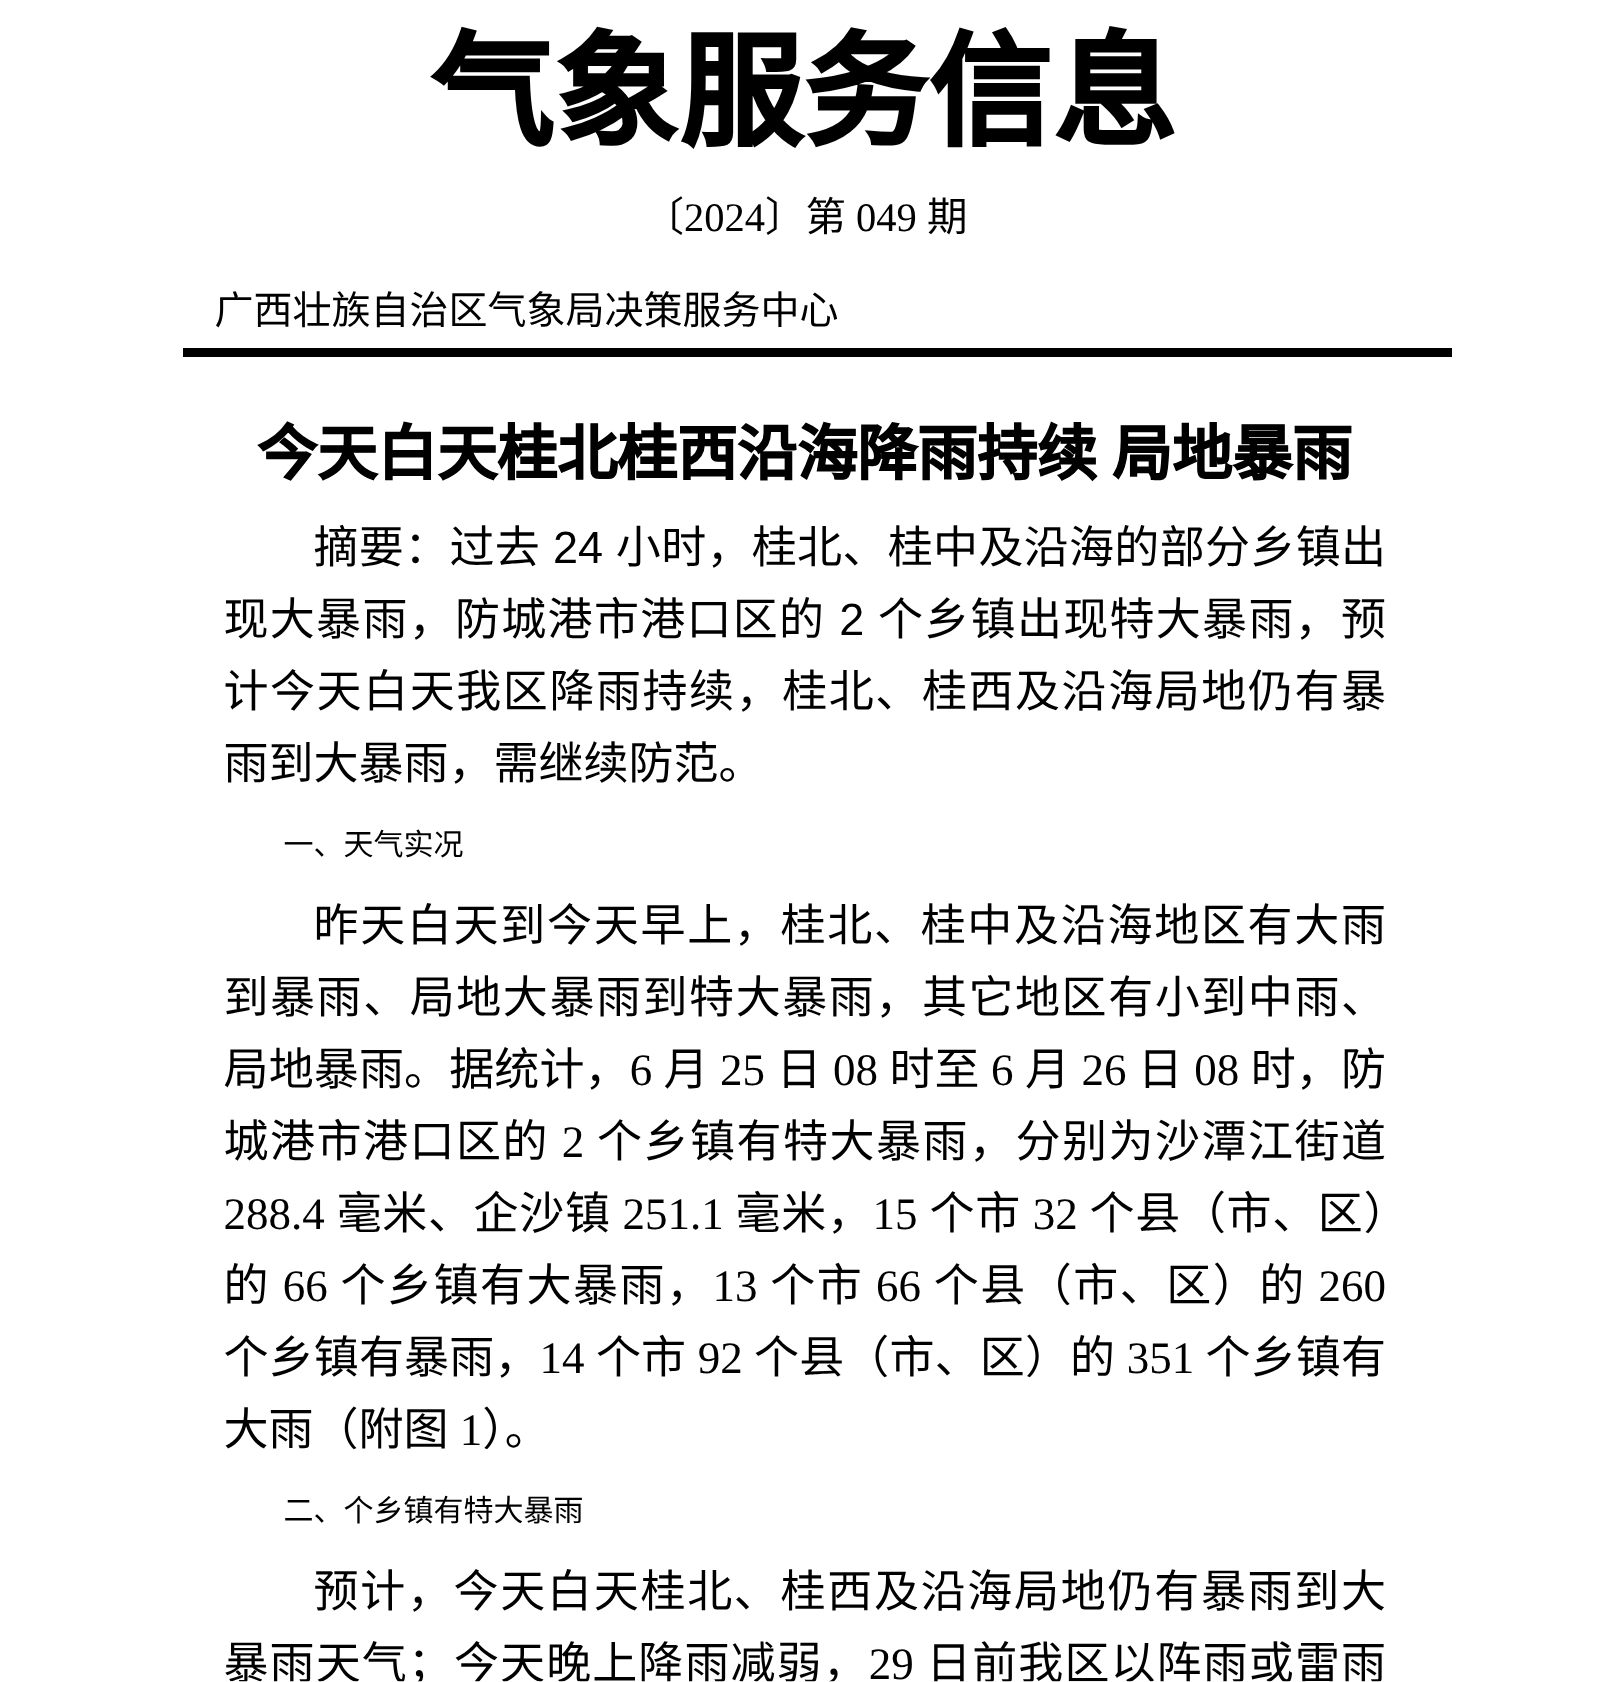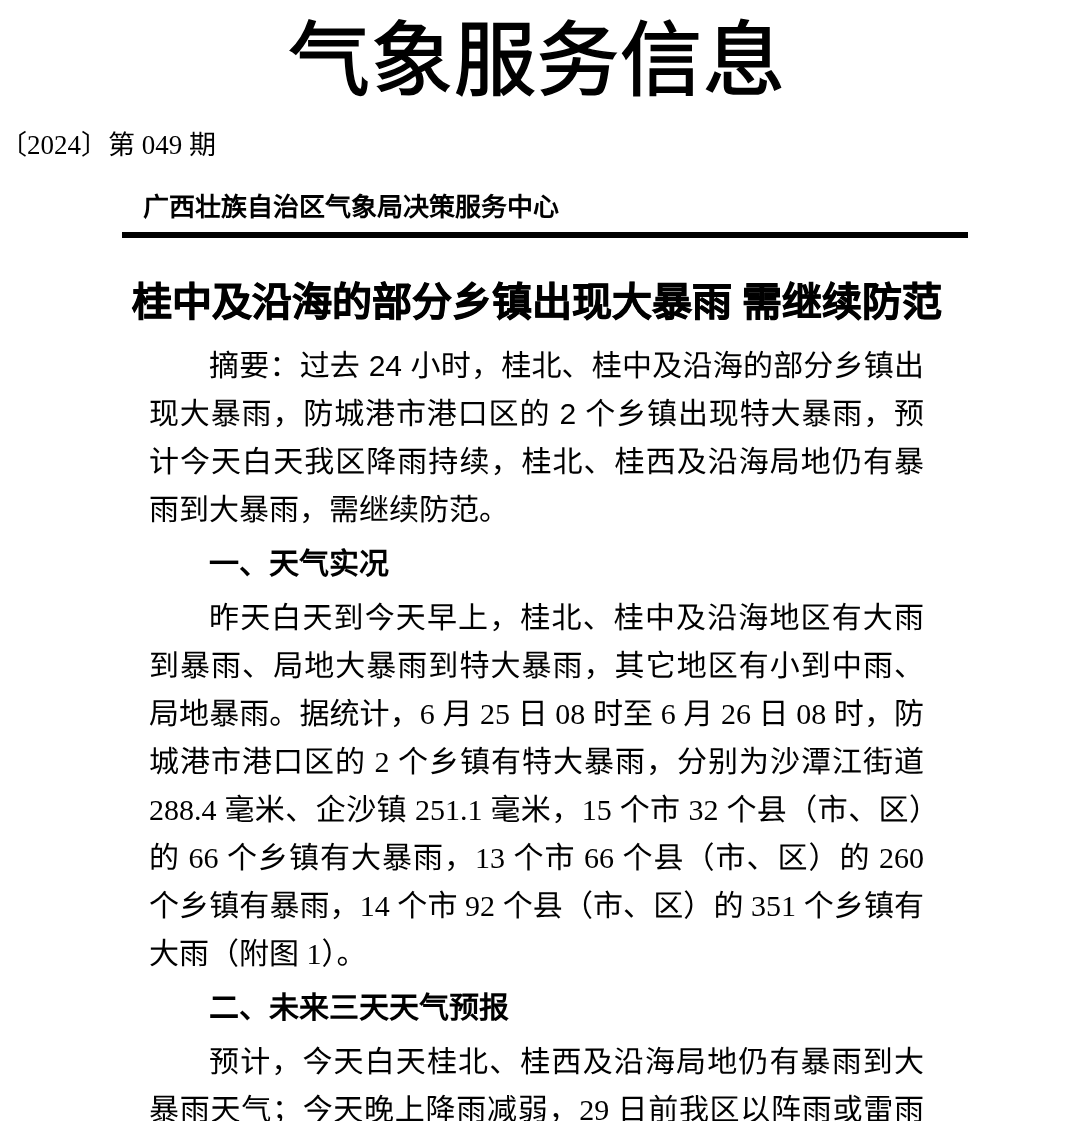--- a/index.html
+++ b/index.html
@@ -15,41 +15,41 @@
     background: #ffffff;
     color: #000000;
     overflow: hidden;
   }
   
   .masthead {
     margin: 0;
     padding-top: 16px;
     text-align: center;
     font-family: "Liberation Serif", "DejaVu Serif", serif;
-    font-weight: 400;
+    font-weight: 700;
     font-size: 82px;
     line-height: 1.12;
     letter-spacing: 1px;
     -webkit-text-stroke: 1.5px #000;
   }
   .issue-line {
     margin-top: 22px;
-    text-align: left;
+    text-align: center;
     font-family: "Liberation Serif", "DejaVu Serif", serif;
     font-size: 27px;
     line-height: 30px;
   }
   
   .meta-row {
     display: flex;
     justify-content: flex-start;
     align-items: baseline;
     margin: 32px 136px 0 143px;
     font-family: "Liberation Sans", "DejaVu Sans", sans-serif;
-    font-weight: bold;
+    font-weight: normal;
     font-size: 26px;
     line-height: 30px;
     flex-direction: column;
   }
   .rule {
     margin: 10px 106px 0 122px;
     width: 846px;
     height: 6px;
     background: #000000;
   }
@@ -72,22 +72,22 @@
   .doc-body p, .doc-body h3 {
     margin: 6px;
     text-indent: 2em;
   }
   .abstract {
     font-family: "Liberation Sans", "DejaVu Sans", sans-serif;
     font-weight: normal;
   }
   .section-heading {
     font-family: "Liberation Sans", "DejaVu Sans", sans-serif;
-    font-weight: bold;
-    font-size: 30px;
+    font-weight: normal;
+    font-size: 20px;
     line-height: 48px;
   }
   .section-para {
     font-family: "Liberation Serif", "DejaVu Serif", serif;
     font-weight: normal;
   }
 </style>
 </head>
 <body>
 
@@ -96,29 +96,29 @@
   <h1 class="masthead">气象服务信息</h1>
 
   <div class="issue-line">〔2024〕第 049 期</div>
 
   <div class="meta-row">
     <span>广西壮族自治区气象局决策服务中心</span>
   </div>
 
   <div class="rule"></div>
 
-  <h2 class="article-title">桂中及沿海的部分乡镇出现大暴雨 需继续防范</h2>
+  <h2 class="article-title">今天白天桂北桂西沿海降雨持续 局地暴雨</h2>
 
   <div class="doc-body">
 
     <p class="abstract">摘要：过去 24 小时，桂北、桂中及沿海的部分乡镇出现大暴雨，防城港市港口区的 2 个乡镇出现特大暴雨，预计今天白天我区降雨持续，桂北、桂西及沿海局地仍有暴雨到大暴雨，需继续防范。</p>
 
     <h3 class="section-heading">一、天气实况</h3>
 
     <p class="section-para">昨天白天到今天早上，桂北、桂中及沿海地区有大雨到暴雨、局地大暴雨到特大暴雨，其它地区有小到中雨、局地暴雨。据统计，6 月 25 日 08 时至 6 月 26 日 08 时，防城港市港口区的 2 个乡镇有特大暴雨，分别为沙潭江街道 288.4 毫米、企沙镇 251.1 毫米，15 个市 32 个县（市、区）的 66 个乡镇有大暴雨，13 个市 66 个县（市、区）的 260 个乡镇有暴雨，14 个市 92 个县（市、区）的 351 个乡镇有大雨（附图 1）。</p>
 
-    <h3 class="section-heading">二、未来三天天气预报</h3>
+    <h3 class="section-heading">二、个乡镇有特大暴雨</h3>
 
     <p class="section-para">预计，今天白天桂北、桂西及沿海局地仍有暴雨到大暴雨天气；今天晚上降雨减弱，29 日前我区以阵雨或雷雨天气为主。具体预报如下：</p>
 
   </div>
 
 </div>
 
 </body></html>

